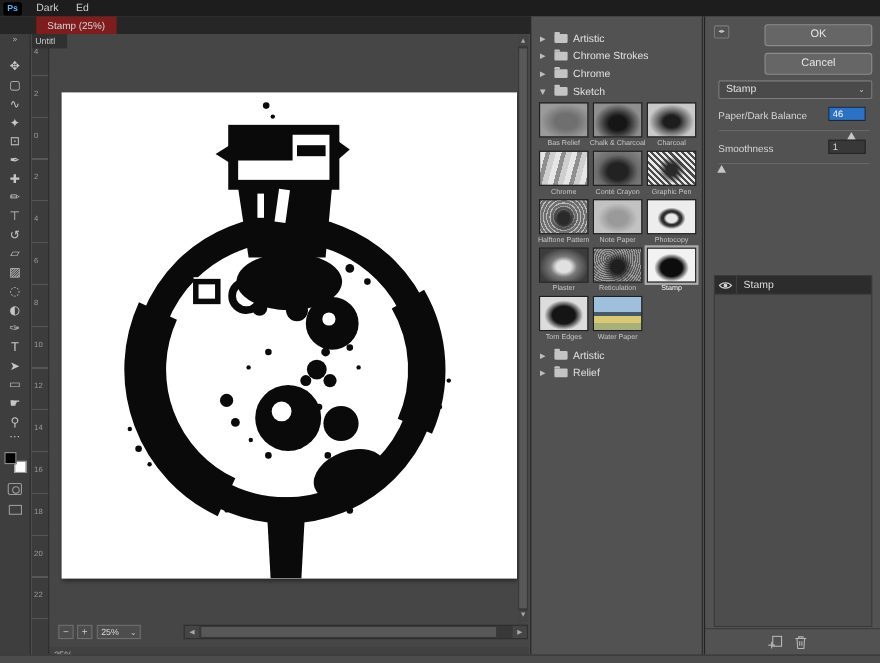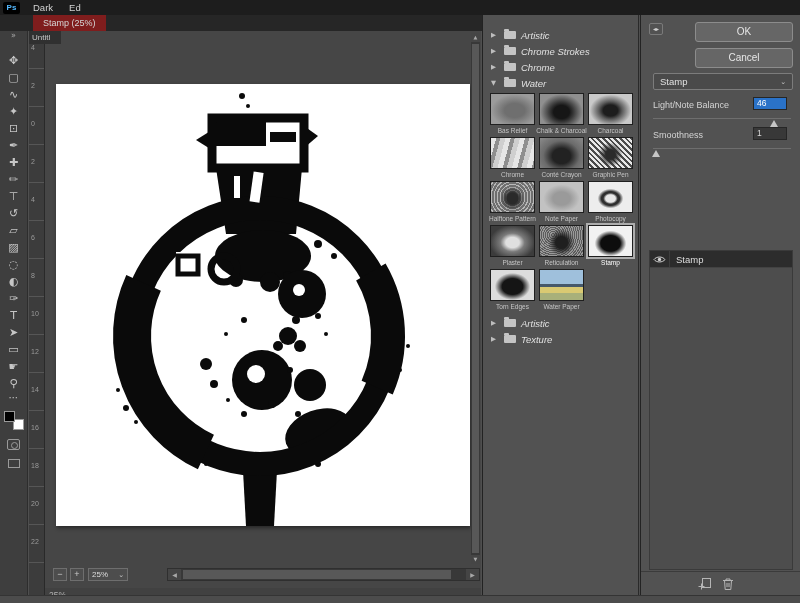--- a/index.html
+++ b/index.html
@@ -66,21 +66,21 @@
   
   .midpanel{position:absolute;left:482px;top:15px;width:157px;height:580px;background:#525252;
             border-left:1px solid #222;border-right:1px solid #2a2a2a;}
   #cat-top{position:absolute;left:0;right:0;top:12px;}
   #cat-bottom{position:absolute;left:0;right:0;top:300px;}
   .cat{height:16px;display:flex;align-items:center;padding-left:8px;gap:5px;}
   .tri{width:8px;font-size:6.5px;color:#bdbdbd;font-family:"DejaVu Sans",sans-serif;flex:none;}
   .folder{width:12px;height:8px;background:#c4c4c4;position:relative;border-radius:1px;flex:none;}
   .folder::before{content:"";position:absolute;left:0;top:-2px;width:5px;height:2px;background:#c4c4c4;
                   border-radius:1px 1px 0 0;}
-  .clabel{font-size:9.5px;color:#e0e0e0;white-space:nowrap;font-style:italic;}
+  .clabel{font-size:9.5px;color:#e0e0e0;white-space:nowrap;}
   #thumb-grid{position:absolute;left:0;top:78px;width:157px;height:222px;}
   .cell{position:absolute;width:45px;}
   .thumb{width:45px;height:32px;border:1px solid #1f1f1f;}
   .tlabel{width:57px;margin-left:-6px;text-align:center;font-size:6.5px;color:#c6c6c6;
           margin-top:2px;white-space:nowrap;}
   .cell.sel .thumb{outline:2px solid #adadad;}
   .cell.sel .tlabel{color:#fff;}
   .t1{background:radial-gradient(ellipse at 55% 55%,#6f6f6f 0 30%,#9b9b9b 70%);}
   .t2{background:radial-gradient(ellipse at 50% 60%,#161616 0 26%,#3a3a3a 40%,#8f8f8f 70%);}
   .t3{background:radial-gradient(ellipse at 50% 55%,#1d1d1d 0 24%,#5a5a5a 38%,#c9c9c9 68%);}
@@ -294,21 +294,21 @@
         <span class="clabel">Chrome Strokes</span>
       </div>
       <div class="cat">
         <span class="tri">▶</span>
         <span class="folder"></span>
         <span class="clabel">Chrome</span>
       </div>
       <div class="cat">
         <span class="tri">▼</span>
         <span class="folder"></span>
-        <span class="clabel">Water</span>
+        <span class="clabel">Sketch</span>
       </div>
     </div>
   <div id="thumb-grid">
       <div class="cell" style="left: 7px; top: 0px;">
         <div class="thumb t1"></div>
         <div class="tlabel">Bas Relief</div>
       </div>
       <div class="cell" style="left: 56px; top: 0px;">
         <div class="thumb t2"></div>
         <div class="tlabel">Chalk &amp; Charcoal</div>
@@ -364,34 +364,34 @@
     </div>
   <div id="cat-bottom">
       <div class="cat">
         <span class="tri">▶</span>
         <span class="folder"></span>
         <span class="clabel">Artistic</span>
       </div>
       <div class="cat">
         <span class="tri">▶</span>
         <span class="folder"></span>
-        <span class="clabel">Texture</span>
+        <span class="clabel">Relief</span>
       </div>
     </div>
 </div>
 
 <div class="rightpanel">
   <div class="collapsebtn">◂▸</div>
   <div class="btn ok">OK</div>
   <div class="btn cancel">Cancel</div>
   <div class="fselect">
     <span>Stamp</span>
     <span class="chev">⌄</span>
   </div>
-  <div class="plabel" id="p1l">Light/Note Balance</div>
+  <div class="plabel" id="p1l">Paper/Dark Balance</div>
   <div class="val selected" id="p1v">46</div>
   <div class="slider" id="s1">
     <div class="track"></div>
     <div class="handle" style="left: calc(88% - 4px);"></div>
   </div>
   <div class="plabel" id="p2l">Smoothness</div>
   <div class="val" id="p2v">1</div>
   <div class="slider" id="s2">
     <div class="track"></div>
     <div class="handle" style="left: calc(2% - 4px);"></div>

